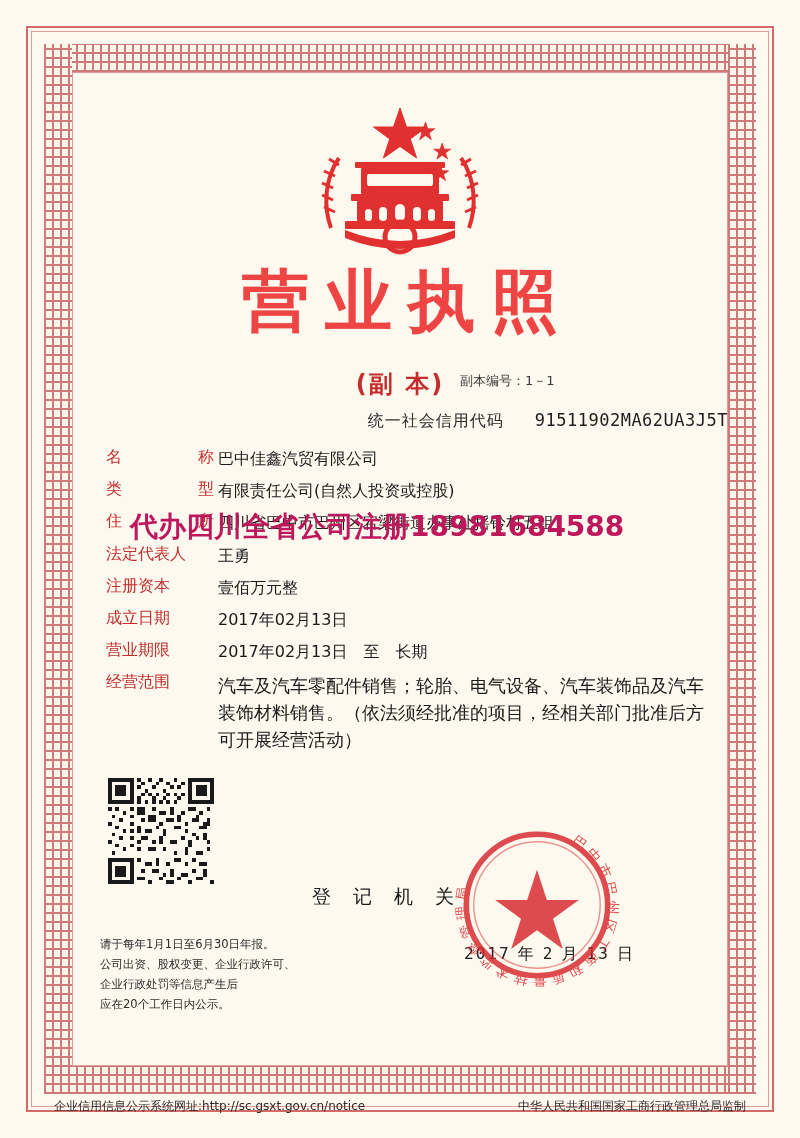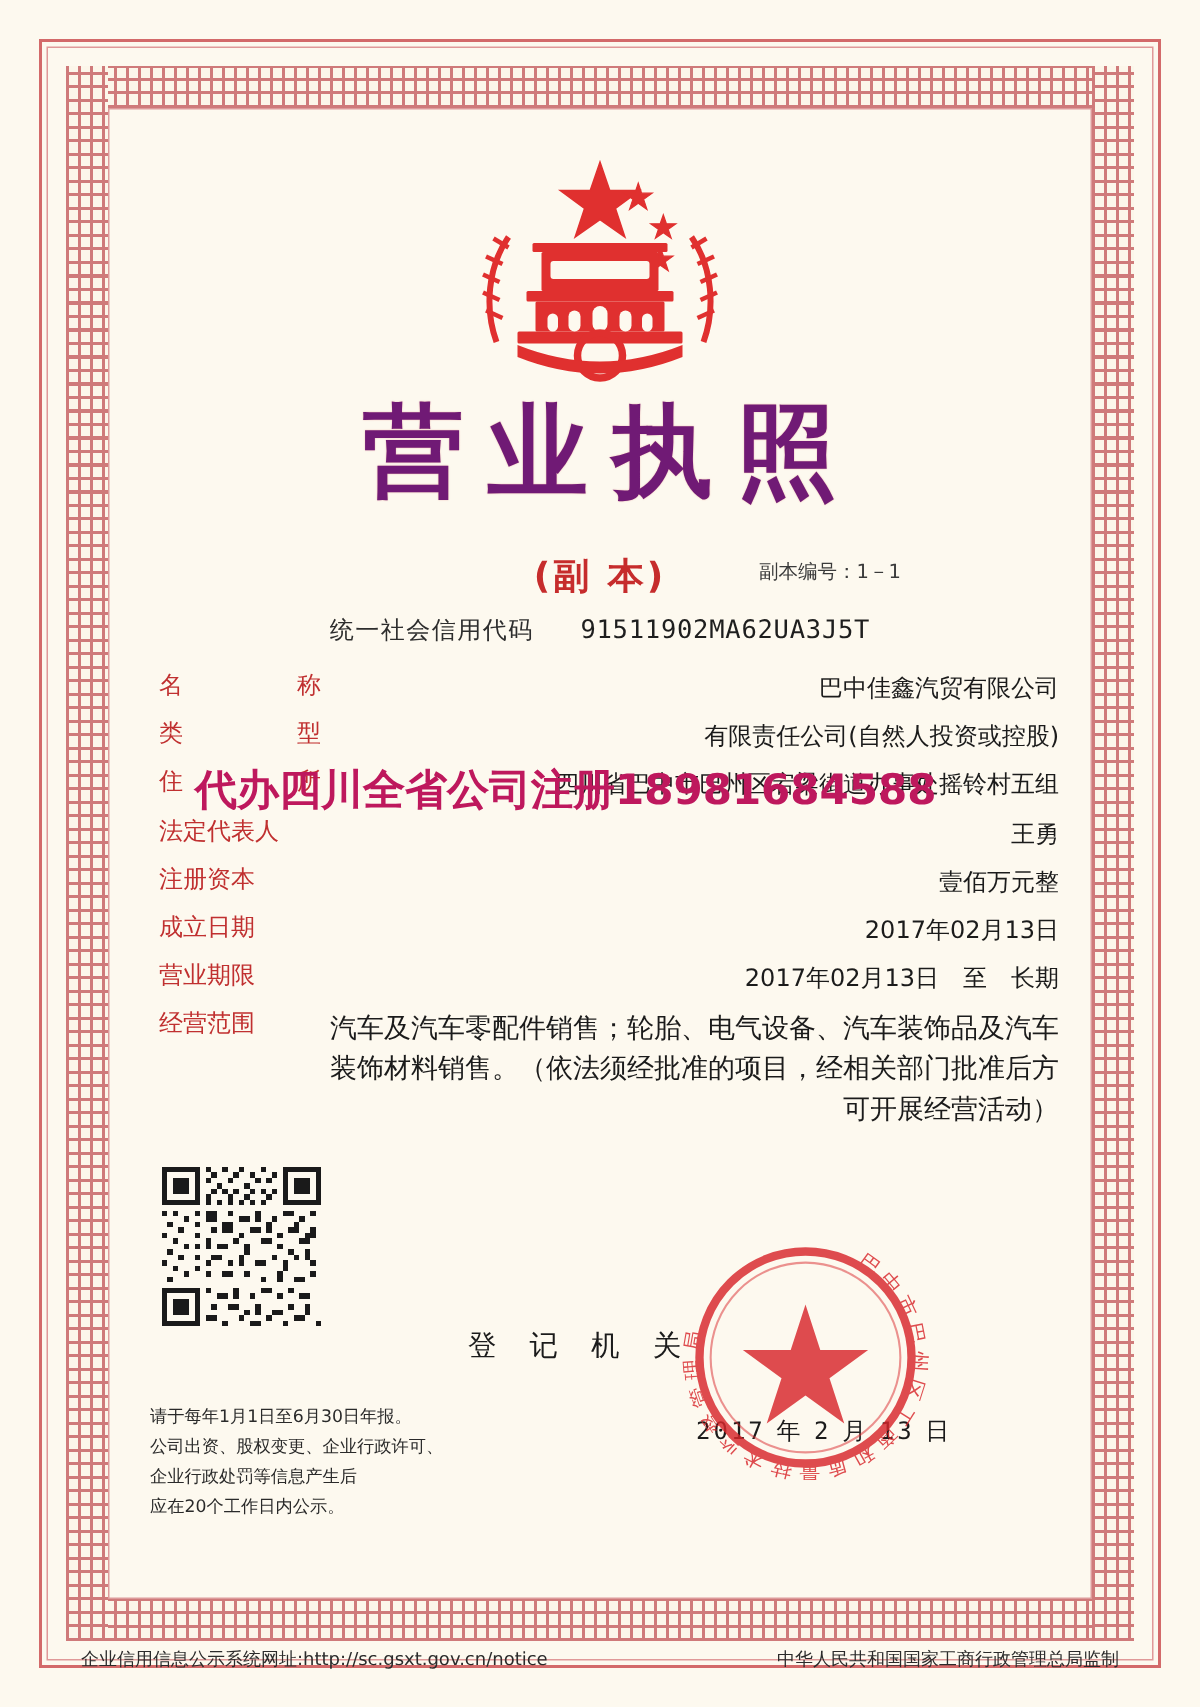--- a/index.html
+++ b/index.html
@@ -77,21 +77,21 @@
 
   .title {
     position: absolute;
     top: 196px;
     left: 0; right: 0;
     text-align: center;
     font-family: "DejaVu Sans", sans-serif;
     font-weight: bold;
     font-size: 67px;
     letter-spacing: 16px;
-    color: #701a75;
+    color: #ef4444;
     text-indent: 16px;
     line-height: 1;
     text-shadow: 0 0 1px rgba(198,44,44,0.4);
   }
   .subtitle-row {
     position: absolute;
     top: 296px;
     left: 0; right: 0;
     text-align: center;
   }
@@ -103,28 +103,27 @@
     letter-spacing: 2px;
     text-align: right;
   }
   .copy-no {
     position: absolute;
     left: 388px;
     top: 300px;
     font-size: 13px;
     color: #3a3a3a;
     font-family: "DejaVu Sans", sans-serif;
-    margin-left: 46px;
   }
 
   .credit-row {
     position: absolute;
     top: 338px;
     left: 0; right: 0;
-    text-align: center;
+    text-align: right;
     font-family: "DejaVu Sans", sans-serif;
   }
   .credit-label {
     font-size: 16px;
     color: #2d2d2d;
     letter-spacing: 1px;
   }
   .credit-code {
     display: inline-block;
     margin-left: 26px;
@@ -156,21 +155,20 @@
     display: flex;
     justify-content: space-between;
     padding-right: 4px;
   }
   .value {
     font-size: 16px;
     color: #1b1b1b;
     font-family: "DejaVu Sans", sans-serif;
     line-height: 1.45;
     flex: 1;
-    text-align: right;
   }
   .value.scope { font-size: 18px; line-height: 1.5; }
 
   
   .overprint {
     position: absolute;
     top: 508px;
     left: 130px;
     font-size: 28px;
     color: #be185d;

